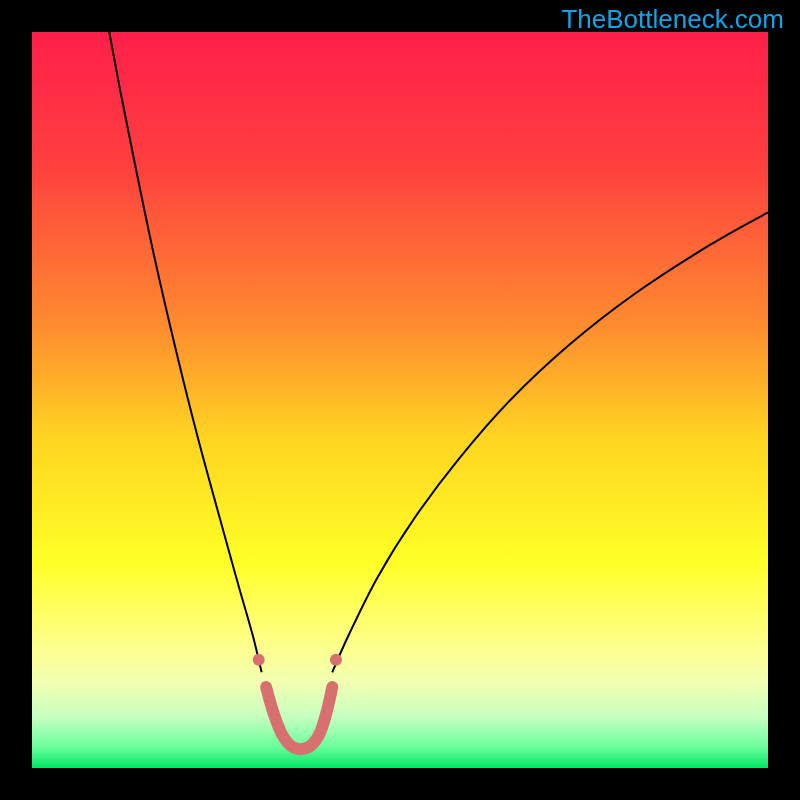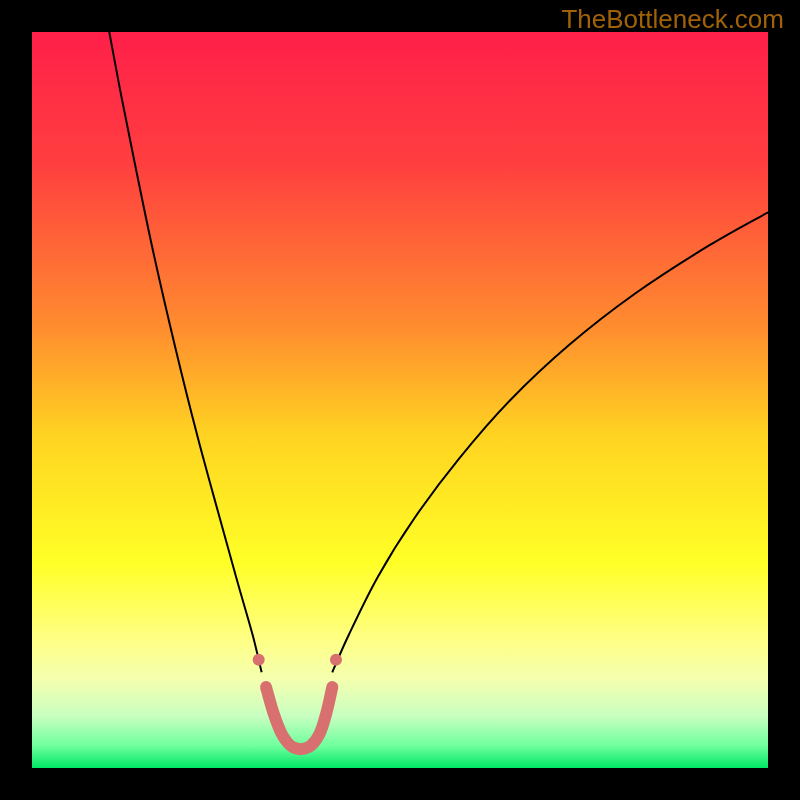--- a/index.html
+++ b/index.html
@@ -17,21 +17,21 @@
     height: 800px;
     background: #000000;
     box-sizing: border-box;
   }
   .watermark {
     position: absolute;
     top: 4px;
     right: 16px;
     font-size: 26px;
     font-weight: 400;
-    color: #a16207;
+    color: #0ea5e9;
     letter-spacing: 0px;
     z-index: 10;
   }
   .plot-area {
     position: absolute;
     left: 32px;
     top: 32px;
     width: 736px;
     height: 736px;
     overflow: hidden;

